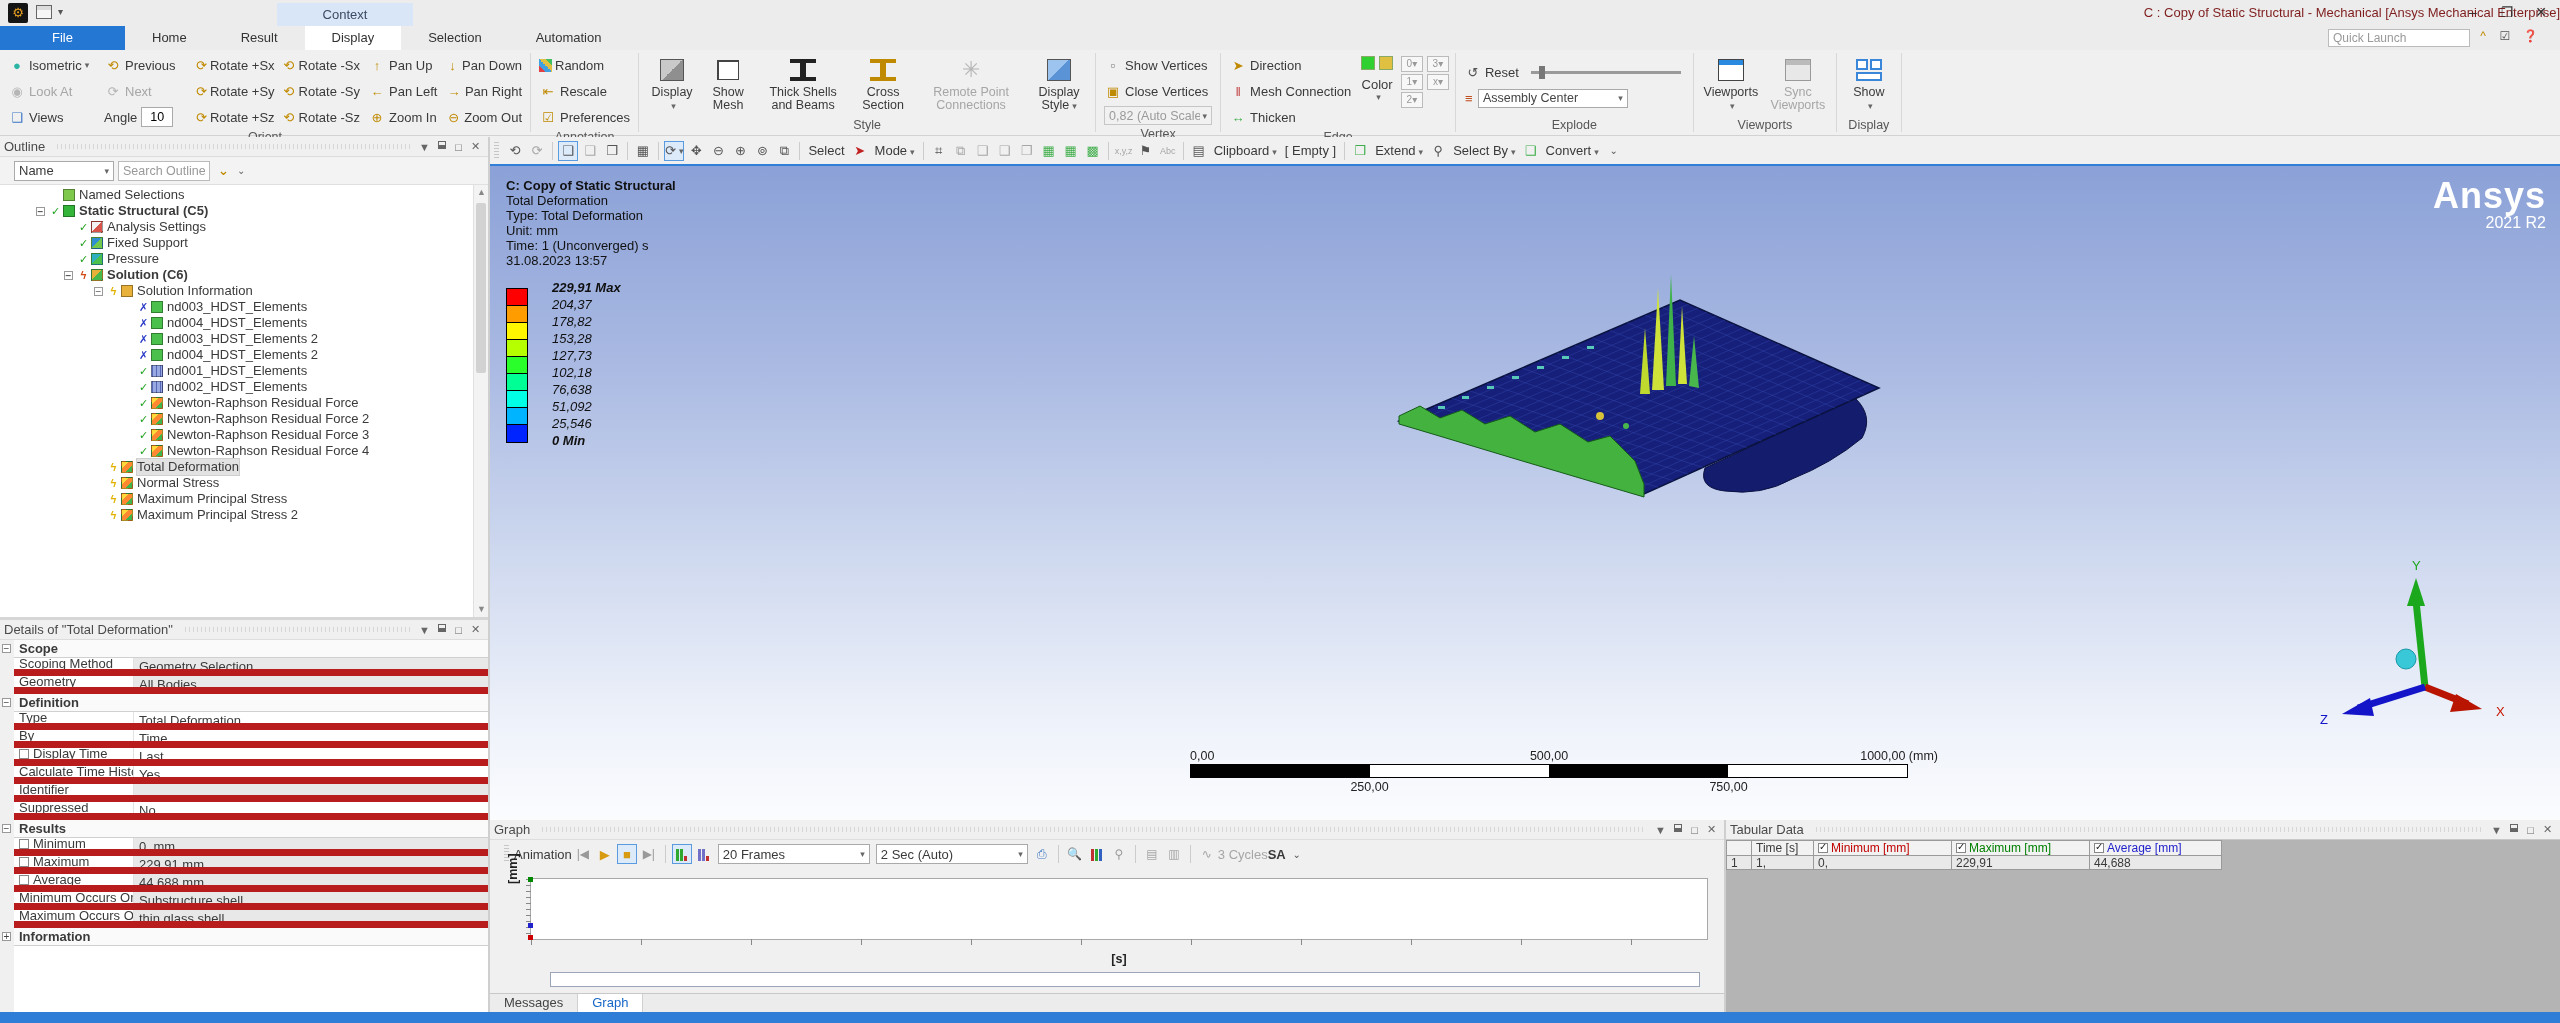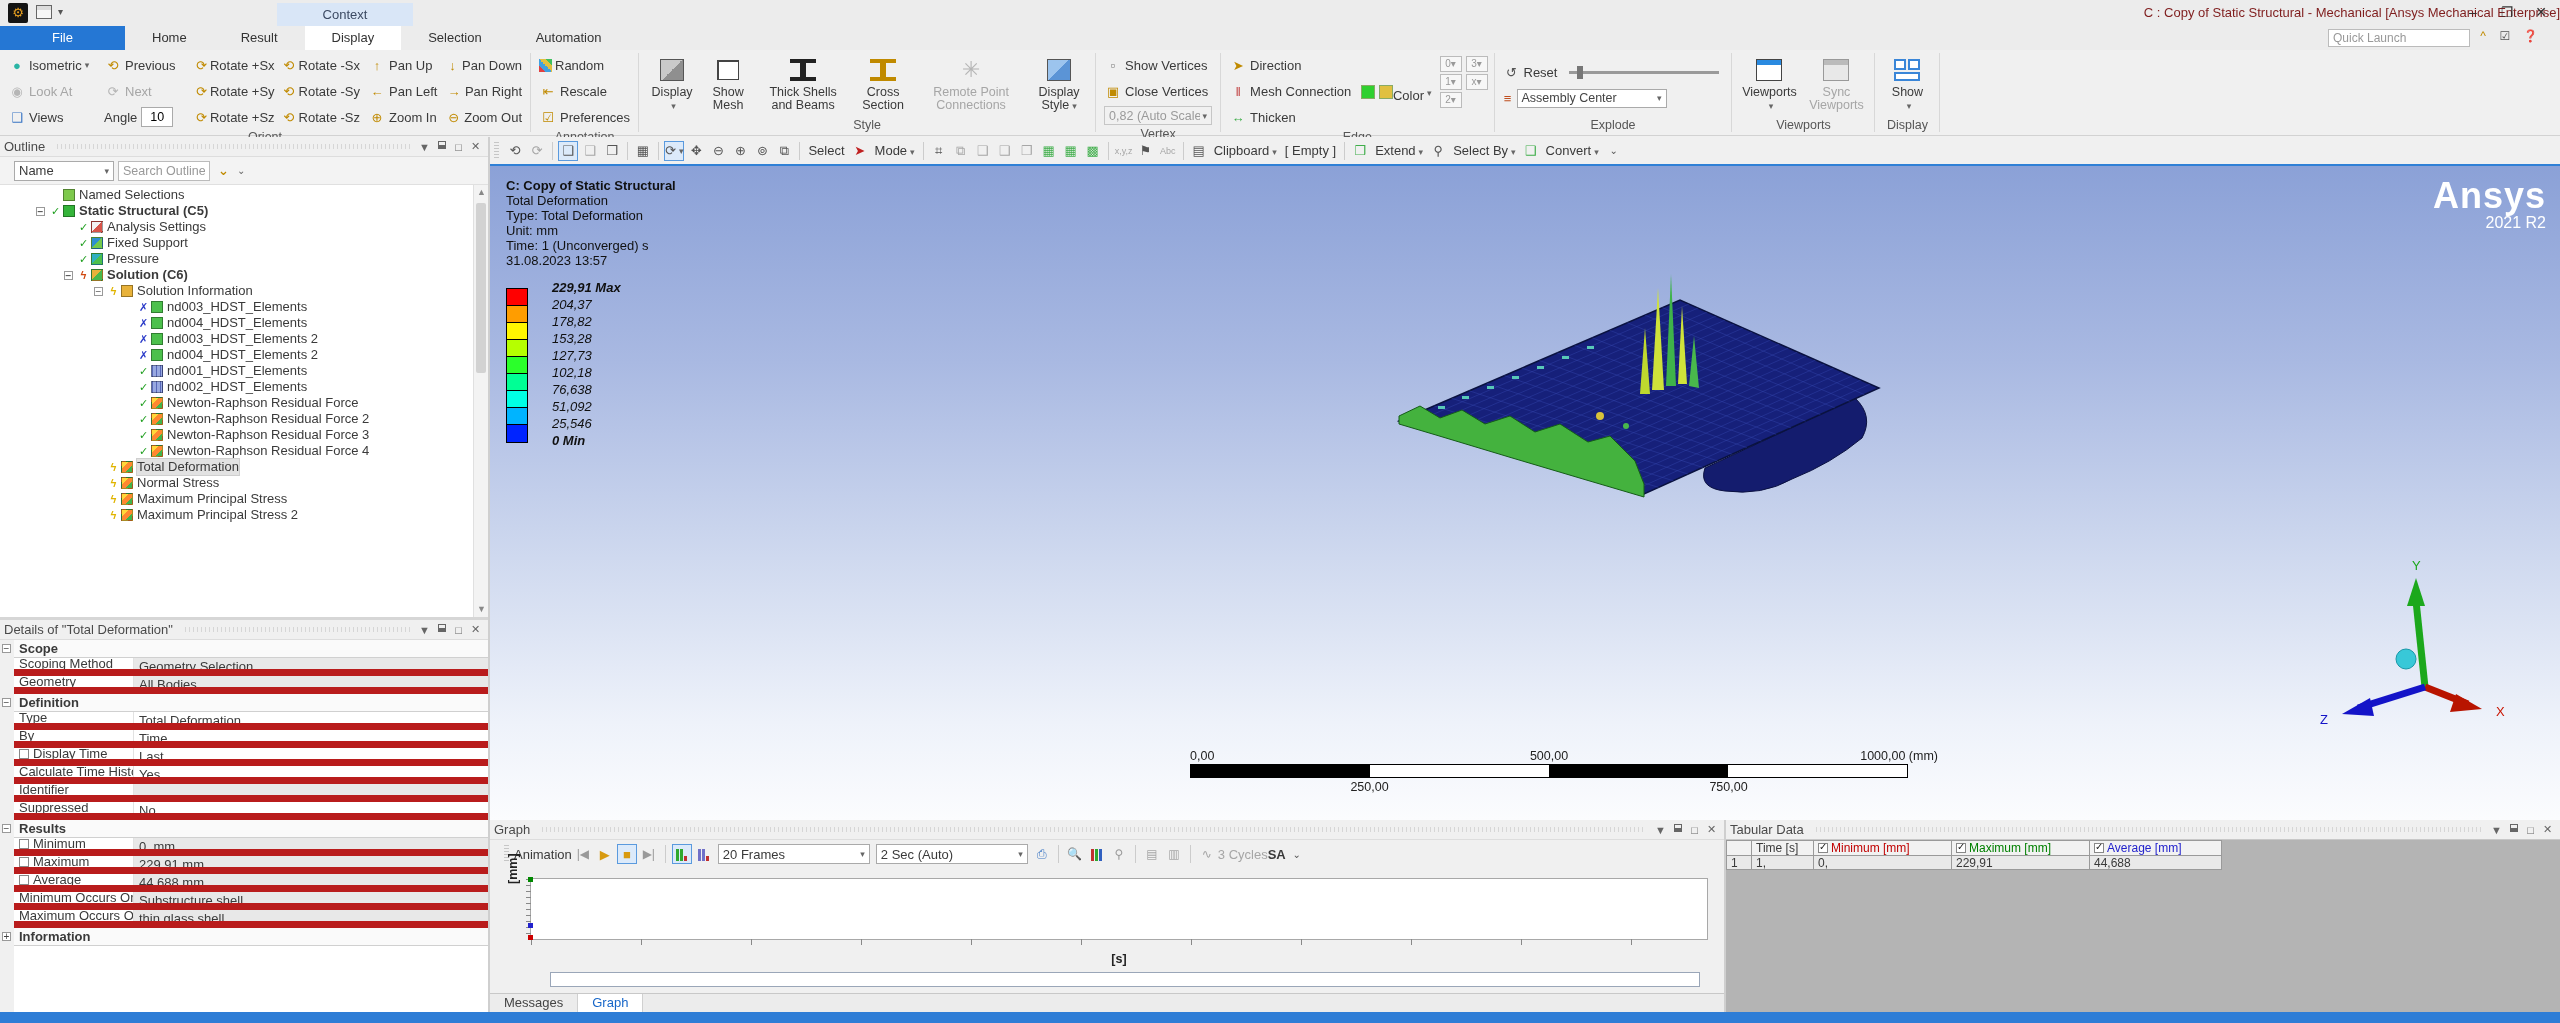--- a/index.html
+++ b/index.html
@@ -383,21 +383,21 @@
           </div>
         <div class="sbtn">
             <span class="ic" style="color:#c04040;">‖</span>
             <span>Mesh Connection</span>
           </div>
         <div class="sbtn">
             <span class="ic" style="color:#3fae4a;">↔</span>
             <span>Thicken</span>
           </div>
       </div>
-      <div style="display:flex;flex-direction:row;align-items:center;padding:4px 6px 0 6px;">
+      <div style="display:flex;flex-direction:column;align-items:center;padding:4px 6px 0 6px;">
         <div><span class="swatch" style="background:#2fd02f;"></span> <span class="swatch" style="background:#e0c040;"></span></div>
         <div style="margin-top:4px;">Color</div>
         <div class="dd">▾</div>
       </div>
       <div style="display:grid;grid-template-columns:auto auto;align-content:start;padding-top:3px;">
         <div class="ddbox"><span>0</span>▾</div>
         <div class="ddbox"><span>3</span>▾</div>
         <div class="ddbox"><span>1</span>▾</div>
         <div class="ddbox"><span>x</span>▾</div>
         <div class="ddbox"><span>2</span>▾</div>

